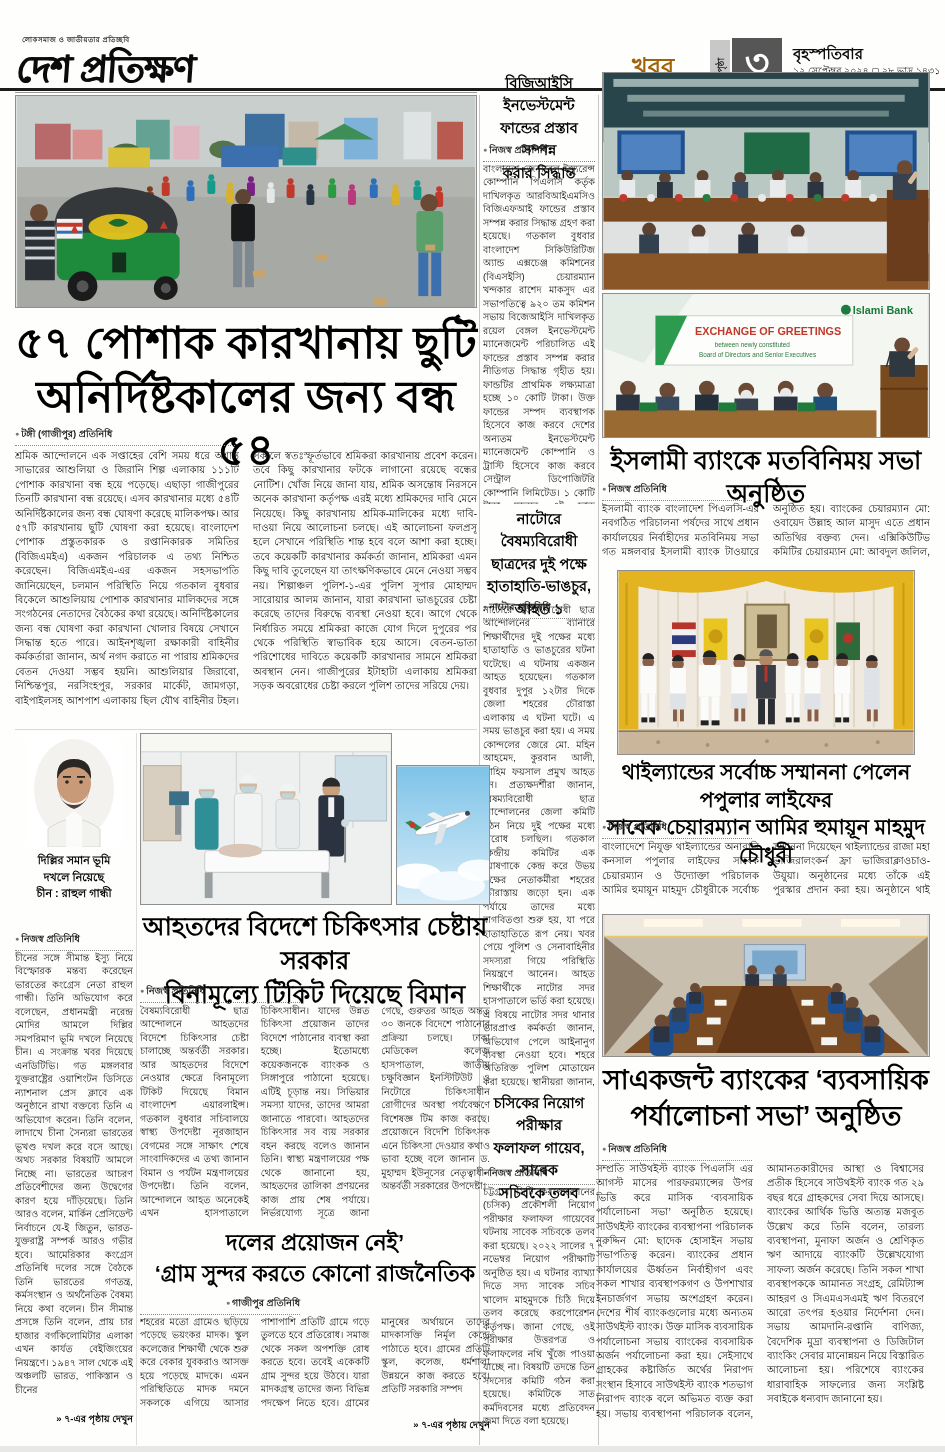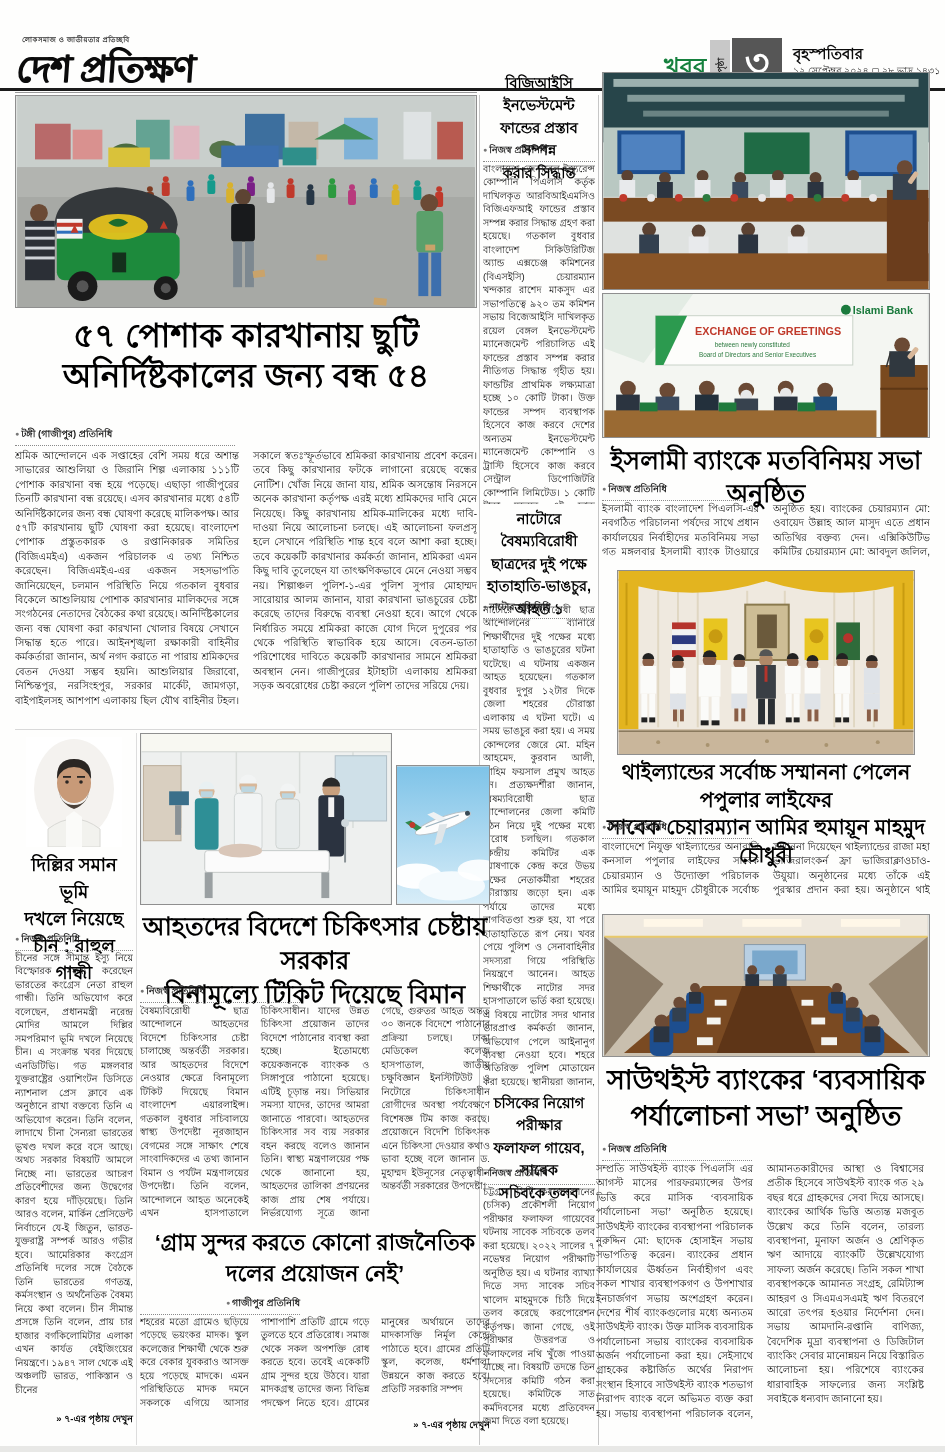--- a/index.html
+++ b/index.html
@@ -4,21 +4,21 @@
 <style>
   html,body{margin:0;padding:0;background:#ffffff;}
   #page{position:relative;width:945px;height:1452px;background:#fefefd;overflow:hidden;
         font-family:"Liberation Sans","DejaVu Sans",sans-serif;color:#111;}
   .abs{position:absolute;}
 
   
   .tagline{left:22px;top:34px;font-size:7px;color:#333;letter-spacing:.5px;font-weight:bold;}
   .logo{left:16px;top:40px;font-size:37px;font-weight:800;color:#0b0b0b;transform:skewX(-4deg);
         letter-spacing:-1px;text-shadow:1px 0 #0b0b0b;}
-  .section-label{left:664px;top:48px;font-size:24px;font-weight:800;color:#15803d;}
+  .section-label{left:632px;top:48px;font-size:24px;font-weight:800;color:#a16207;}
   .page-word-box{left:710px;top:40px;width:20px;height:51px;background:#c8c8c8;
         display:flex;align-items:center;justify-content:center;}
   .page-word{writing-mode:vertical-rl;transform:rotate(180deg);font-size:9px;font-weight:bold;color:#222;}
   .page-num-box{left:732px;top:38px;width:50px;height:53px;background:#565656;color:#fff;
         display:flex;align-items:center;justify-content:center;font-size:38px;font-weight:800;}
   .weekday{left:793px;top:42px;font-size:15px;font-weight:800;color:#0b0b0b;}
   .dateline{left:793px;top:64px;font-size:9.5px;color:#222;}
   .header-rule{left:0;top:88px;width:945px;height:3px;background:#1c1c1c;}
   .masthead-rule{left:15px;top:92px;width:462px;height:1px;background:#999;}
 
@@ -31,21 +31,21 @@
   .cols3{column-count:3;column-gap:12px;}
   .hl{font-weight:800;color:#000;text-align:center;line-height:1.3;}
   .continuation{font-size:9.5px;font-weight:800;text-align:right;color:#000;}
   .vsep{width:1px;background:#c7c7c7;}
   .hsep{height:1px;background:#d9d9d9;}
   .photo{border:1px solid #8f8f8f;box-sizing:border-box;background:#dfe2e0;}
   svg{display:block;}
 
   
   .lead-photo{left:15px;top:95px;width:462px;height:213px;}
-  .lead-hl{left:15px;top:316px;width:462px;font-size:33px;line-height:1.22;}
+  .lead-hl{left:15px;top:316px;width:462px;font-size:44px;line-height:1.22;}
   .lead-byline{left:15px;top:427px;width:220px;}
   .lead-body{left:15px;top:449px;width:462px;height:276px;}
 
   
   .mid{left:483px;width:112px;}
   .mid-hl{font-size:14.5px;line-height:1.55;}
   .bgic-hl{top:72px;}   .bgic-byline{top:143px;} .bgic-body{top:162px;height:342px;}
   .natore-hl{top:508px;}.natore-byline{top:600px;}.natore-body{top:603px;height:485px;}
   .csik-hl{top:1092px;} .csik-byline{top:1166px;} .csik-body{top:1185px;height:260px;}
 
@@ -59,21 +59,21 @@
   .thai-hl{left:602px;top:758px;width:328px;font-size:20.5px;line-height:1.35;}
   .thai-byline{left:602px;top:820px;width:150px;}
   .thai-body{left:602px;top:840px;width:328px;height:70px;}
   .se-photo{left:602px;top:914px;width:328px;height:143px;}
   .se-hl{left:602px;top:1062px;width:328px;font-size:27px;line-height:1.35;}
   .se-byline{left:602px;top:1142px;width:150px;}
   .se-body{left:596px;top:1162px;width:328px;height:283px;font-family:Liberation Serif, serif;}
 
   
   .rahul-photo{left:26px;top:737px;width:96px;height:110px;border:none;background:#fff;}
-  .rahul-hl{left:15px;top:852px;width:118px;font-size:18px;line-height:1.5;}
+  .rahul-hl{left:15px;top:852px;width:118px;font-size:11px;line-height:1.5;}
   .rahul-byline{left:15px;top:932px;width:118px;}
   .rahul-body{left:15px;top:951px;width:118px;height:458px;}
   .rahul-cont{left:15px;top:1412px;width:118px;}
 
   
   .hosp-photo{left:140px;top:733px;width:252px;height:172px;}
   .plane-photo{left:396px;top:765px;width:94px;height:140px;}
   .biman-hl{left:140px;top:910px;width:350px;font-size:25px;line-height:1.35;}
   .biman-byline{left:140px;top:984px;width:160px;}
   .biman-body{left:140px;top:1004px;width:350px;height:216px;}
@@ -585,21 +585,21 @@
       <rect x="112" y="86" width="12" height="6"></rect>
         <rect x="200" y="86" width="12" height="6"></rect>
       <rect x="104" y="104" width="14" height="7"></rect>
         <rect x="210" y="104" width="14" height="7"></rect>
       <rect x="94" y="124" width="16" height="8"></rect>
         <rect x="220" y="124" width="16" height="8"></rect>
     </g>
   </svg>
 
   <div class="abs hl se-hl">
-    <div>সাউথইস্ট ব্যাংকের ‘ব্যবসায়িক</div>
+    <div>সাএকজন্ট ব্যাংকের ‘ব্যবসায়িক</div>
     <div>পর্যালোচনা সভা’ অনুষ্ঠিত</div>
   </div>
   <div class="abs byline se-byline">নিজস্ব প্রতিনিধি</div>
   <div class="abs body cols2 se-body">সম্প্রতি সাউথইস্ট ব্যাংক পিএলসি এর আগস্ট মাসের পারফরম্যান্সের উপর ভিত্তি করে মাসিক ‘ব্যবসায়িক পর্যালোচনা সভা’ অনুষ্ঠিত হয়েছে। সাউথইস্ট ব্যাংকের ব্যবস্থাপনা পরিচালক নুরুদ্দিন মো: ছাদেক হোসাইন সভায় সভাপতিত্ব করেন। ব্যাংকের প্রধান কার্যালয়ের ঊর্ধ্বতন নির্বাহীগণ এবং সকল শাখার ব্যবস্থাপকগণ ও উপশাখার ইনচার্জগণ সভায় অংশগ্রহণ করেন। দেশের শীর্ষ ব্যাংকগুলোর মধ্যে অন্যতম সাউথইস্ট ব্যাংক। উক্ত মাসিক ব্যবসায়িক পর্যালোচনা সভায় ব্যাংকের ব্যবসায়িক অর্জন পর্যালোচনা করা হয়। সেইসাথে গ্রাহকের কষ্টার্জিত অর্থের নিরাপদ সংস্থান হিসাবে সাউথইস্ট ব্যাংক শতভাগ নিরাপদ ব্যাংক বলে অভিমত ব্যক্ত করা হয়। সভায় ব্যবস্থাপনা পরিচালক বলেন, আমানতকারীদের আস্থা ও বিশ্বাসের প্রতীক হিসেবে সাউথইস্ট ব্যাংক গত ২৯ বছর ধরে গ্রাহকদের সেবা দিয়ে আসছে। ব্যাংকের আর্থিক ভিত্তি অত্যন্ত মজবুত উল্লেখ করে তিনি বলেন, তারল্য ব্যবস্থাপনা, মুনাফা অর্জন ও শ্রেণিকৃত ঋণ আদায়ে ব্যাংকটি উল্লেখযোগ্য সাফল্য অর্জন করেছে। তিনি সকল শাখা ব্যবস্থাপককে আমানত সংগ্রহ, রেমিট্যান্স আহরণ ও সিএমএসএমই ঋণ বিতরণে আরো তৎপর হওয়ার নির্দেশনা দেন। সভায় আমদানি-রপ্তানি বাণিজ্য, বৈদেশিক মুদ্রা ব্যবস্থাপনা ও ডিজিটাল ব্যাংকিং সেবার মানোন্নয়ন নিয়ে বিস্তারিত আলোচনা হয়। পরিশেষে ব্যাংকের ধারাবাহিক সাফল্যের জন্য সংশ্লিষ্ট সবাইকে ধন্যবাদ জানানো হয়।</div>
 
   <svg class="abs rahul-photo" viewBox="0 0 96 110">
     <rect width="96" height="110" fill="#ffffff"></rect>
     <ellipse cx="48" cy="52" rx="40" ry="50" fill="#f4f2ef"></ellipse>
     <path d="M22 92 Q48 72 74 92 L74 110 L22 110 Z" fill="#f2f2ee" stroke="#d8d8d4"></path>
     <ellipse cx="48" cy="46" rx="17" ry="20" fill="#c89a78"></ellipse>
@@ -691,21 +691,21 @@
   </svg>
 
   <div class="abs hl biman-hl">
     <div>আহতদের বিদেশে চিকিৎসার চেষ্টায় সরকার</div>
     <div>বিনামূল্যে টিকিট দিয়েছে বিমান</div>
   </div>
   <div class="abs byline biman-byline">নিজস্ব প্রতিনিধি</div>
   <div class="abs body small cols3 biman-body">বৈষম্যবিরোধী ছাত্র আন্দোলনে আহতদের বিদেশে চিকিৎসার চেষ্টা চালাচ্ছে অন্তর্বর্তী সরকার। আর আহতদের বিদেশে নেওয়ার ক্ষেত্রে বিনামূল্যে টিকিট দিয়েছে বিমান বাংলাদেশ এয়ারলাইন্স। গতকাল বুধবার সচিবালয়ে স্বাস্থ্য উপদেষ্টা নূরজাহান বেগমের সঙ্গে সাক্ষাৎ শেষে সাংবাদিকদের এ তথ্য জানান বিমান ও পর্যটন মন্ত্রণালয়ের উপদেষ্টা। তিনি বলেন, আন্দোলনে আহত অনেকেই এখন হাসপাতালে চিকিৎসাধীন। যাদের উন্নত চিকিৎসা প্রয়োজন তাদের বিদেশে পাঠানোর ব্যবস্থা করা হচ্ছে। ইতোমধ্যে কয়েকজনকে ব্যাংকক ও সিঙ্গাপুরে পাঠানো হয়েছে। এটিই চূড়ান্ত নয়। সিভিয়ার সমস্যা যাদের, তাদের আমরা জানাতে পারবো। আহতদের চিকিৎসার সব ব্যয় সরকার বহন করছে বলেও জানান তিনি। স্বাস্থ্য মন্ত্রণালয়ের পক্ষ থেকে জানানো হয়, আহতদের তালিকা প্রণয়নের কাজ প্রায় শেষ পর্যায়ে। নির্ভরযোগ্য সূত্রে জানা গেছে, গুরুতর আহত অন্তত ৩০ জনকে বিদেশে পাঠানোর প্রক্রিয়া চলছে। ঢাকা মেডিকেল কলেজ হাসপাতাল, জাতীয় চক্ষুবিজ্ঞান ইনস্টিটিউট ও নিটোরে চিকিৎসাধীন রোগীদের অবস্থা পর্যবেক্ষণে বিশেষজ্ঞ টিম কাজ করছে। প্রয়োজনে বিদেশি চিকিৎসক এনে চিকিৎসা দেওয়ার কথাও ভাবা হচ্ছে বলে জানান ড. মুহাম্মদ ইউনূসের নেতৃত্বাধীন অন্তর্বর্তী সরকারের উপদেষ্টা।</div>
 
   <div class="abs hl village-hl">
+    <div>দলের প্রয়োজন নেই’</div>
     <div>‘গ্রাম সুন্দর করতে কোনো রাজনৈতিক</div>
-    <div>দলের প্রয়োজন নেই’</div>
   </div>
   <div class="abs byline village-byline">গাজীপুর প্রতিনিধি</div>
   <div class="abs body small cols3 village-body">শহরের মতো গ্রামেও ছড়িয়ে পড়েছে ভয়ংকর মাদক। স্কুল কলেজের শিক্ষার্থী থেকে শুরু করে বেকার যুবকরাও আসক্ত হয়ে পড়েছে মাদকে। এমন পরিস্থিতিতে মাদক দমনে সকলকে এগিয়ে আসার পাশাপাশি প্রতিটি গ্রামে গড়ে তুলতে হবে প্রতিরোধ। সমাজ থেকে সকল অপশক্তি রোধ করতে হবে। তবেই একেকটি গ্রাম সুন্দর হয়ে উঠবে। যারা মাদকগ্রস্থ তাদের জন্য বিভিন্ন পদক্ষেপ নিতে হবে। গ্রামের মানুষের অর্থায়নে তাদের মাদকাসক্তি নির্মূল কেন্দ্রে পাঠাতে হবে। গ্রামের প্রতিটি স্কুল, কলেজ, ধর্মশালা উন্নয়নে কাজ করতে হবে। প্রতিটি সরকারি সম্পদ</div>
   <div class="abs continuation village-cont">» ৭-এর পৃষ্ঠায় দেখুন</div>
 
   <div class="abs foot-strip"></div>
 </div>
 
 </body></html>

